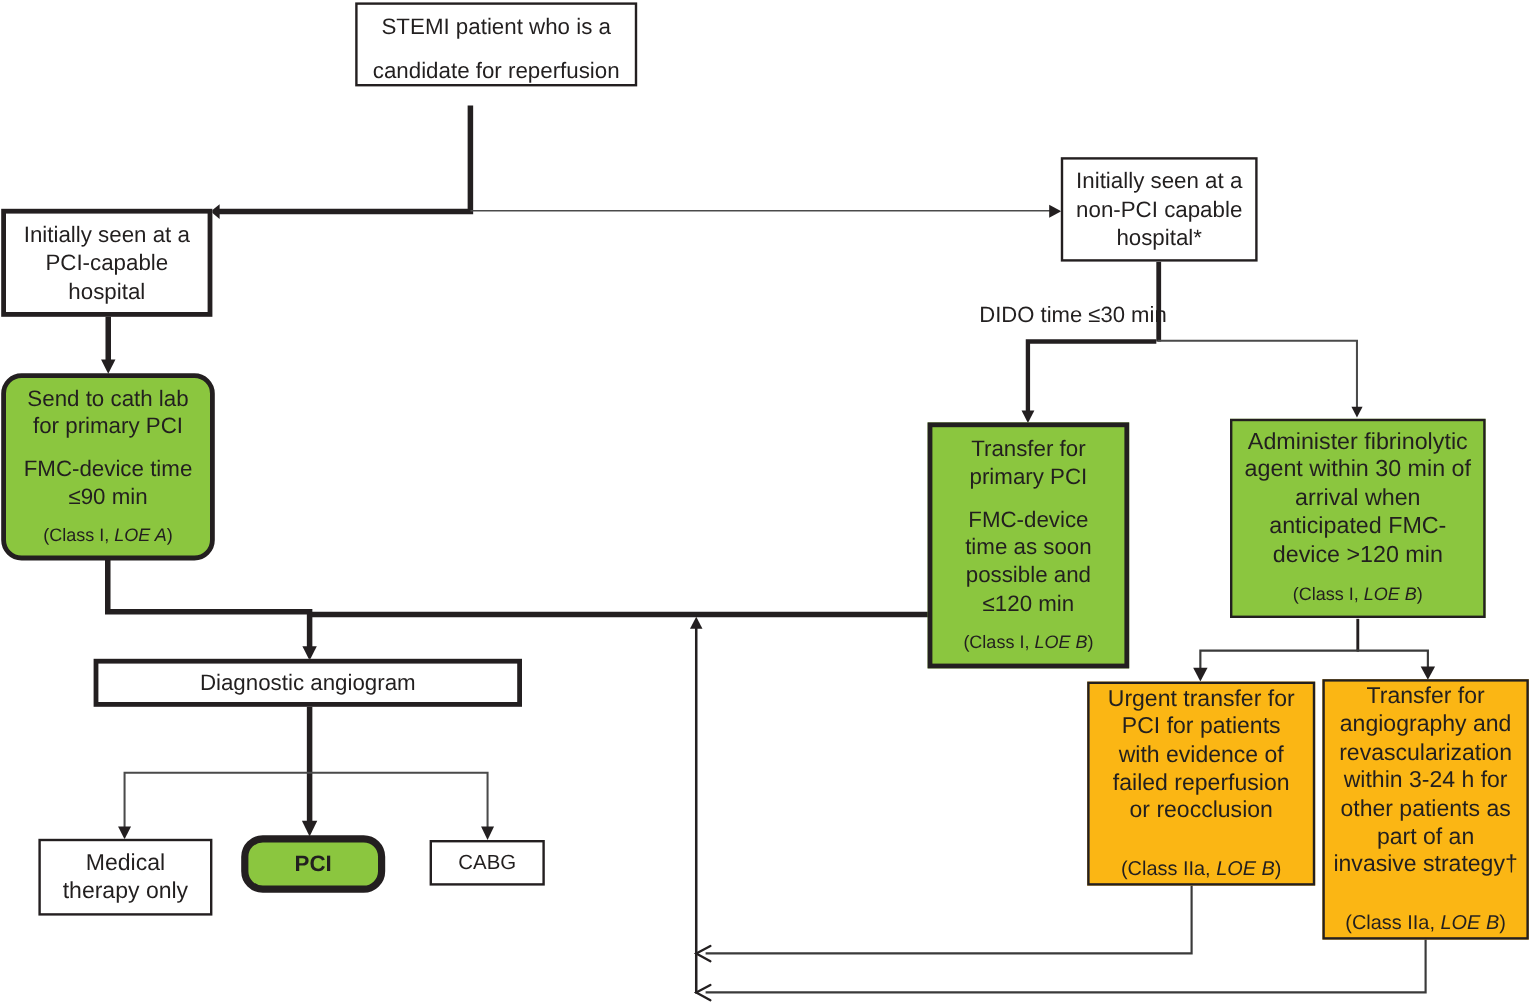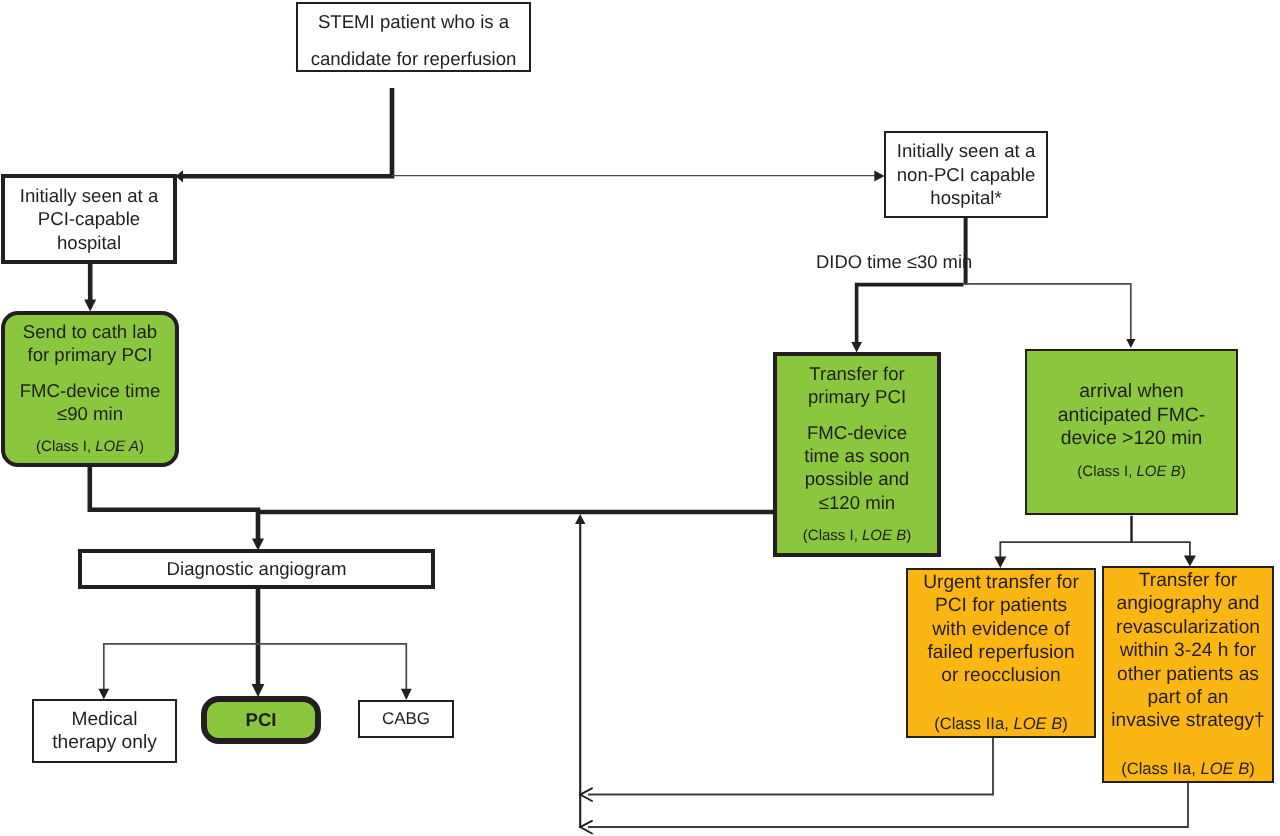--- a/index.html
+++ b/index.html
@@ -103,20 +103,22 @@
     <span class="ln">Transfer for</span>
     <span class="ln">primary PCI</span>
     <span class="ln gap">FMC-device</span>
     <span class="ln">time as soon</span>
     <span class="ln">possible and</span>
     <span class="ln">≤120  min</span>
     <span class="ln cls"><span>(Class  I, </span><i>LOE B</i><span>)</span></span>
   </div>
 
   <div class="node green" style="left:1025px;top:349px;width:213px;height:166px;border-width:2.2px;font-size:19.4px;">
+    <span class="ln">Administer fibrinolytic</span>
+    <span class="ln">agent within 30 min of</span>
     <span class="ln">arrival when</span>
     <span class="ln">anticipated FMC-</span>
     <span class="ln">device &gt;120 min</span>
     <span class="ln cls"><span>(Class I, </span><i>LOE B</i><span>)</span></span>
   </div>
 
   <div class="node orange" style="left:906px;top:568px;width:190px;height:170px;border-width:2.2px;font-size:19.2px;">
     <span class="ln">Urgent transfer for</span>
     <span class="ln">PCI for patients</span>
     <span class="ln">with evidence of</span>

